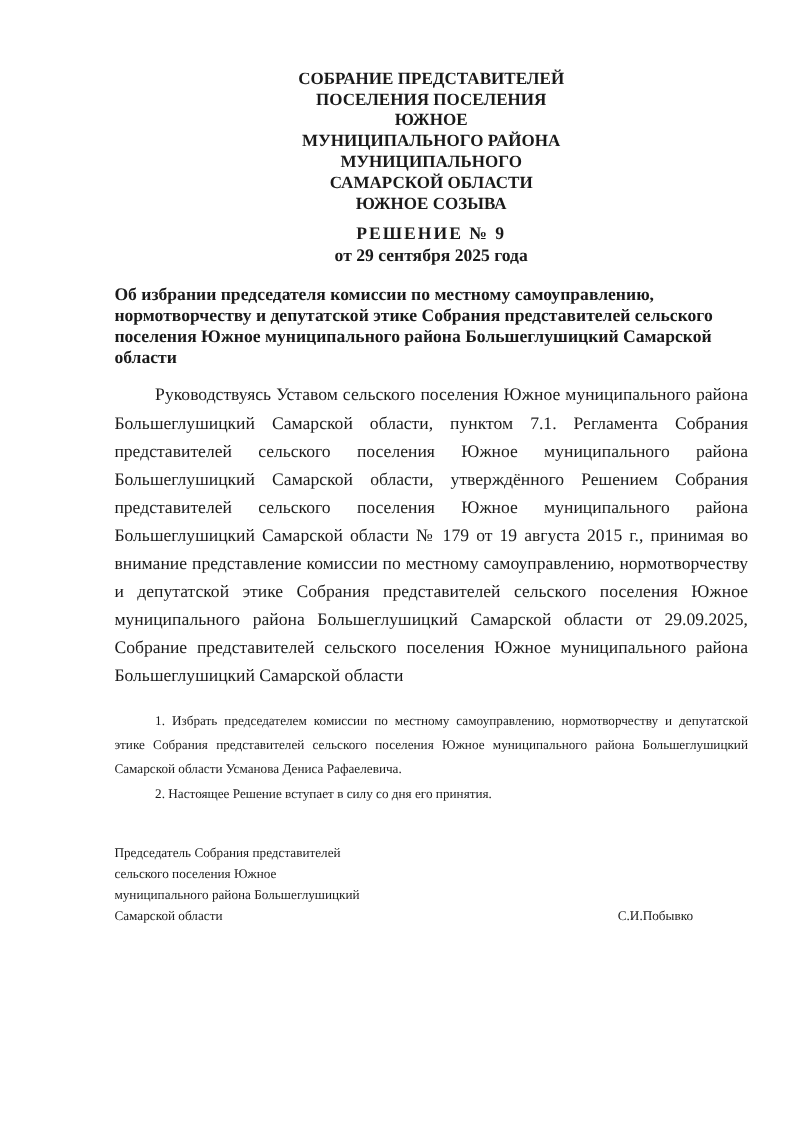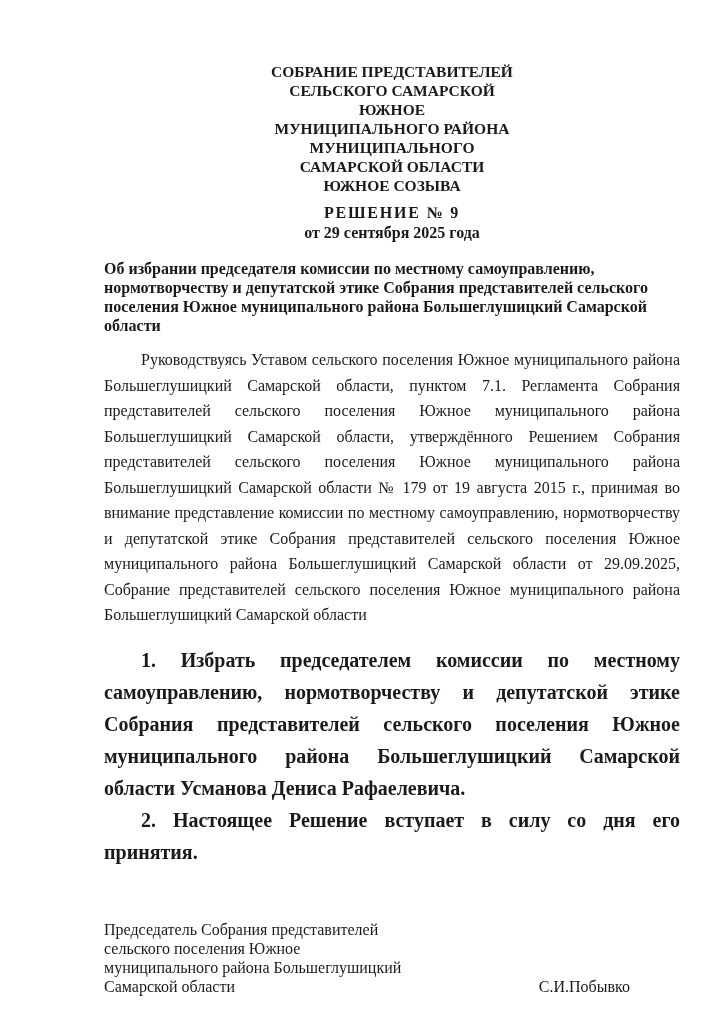--- a/index.html
+++ b/index.html
@@ -55,48 +55,47 @@
     text-indent: 37px;
   }
   .resolved {
     text-align: center;
     font-weight: bold;
     font-size: 16px;
     line-height: 25.5px;
   }
   .item {
     text-align: justify;
-    font-size: 20px;
-    line-height: 32px;
+    font-size: 12px;
+    line-height: 22px;
     text-indent: 37px;
-    font-weight: bold;
   }
   .signature {
-    margin-top: 52px;
-    font-size: 16px;
+    margin-top: 34px;
+    font-size: 12px;
     line-height: 19px;
   }
   .signature-row {
     display: flex;
     justify-content: space-between;
     align-items: baseline;
   }
   .signatory-name {
     padding-right: 50px;
     white-space: nowrap;
   }
 </style>
 </head>
 <body>
 
 <div class="page">
 
   <div class="org-header">
     <div>СОБРАНИЕ ПРЕДСТАВИТЕЛЕЙ</div>
-    <div>СЕЛЬСКОГО САМАРСКОЙ</div>
+    <div>ПОСЕЛЕНИЯ ПОСЕЛЕНИЯ</div>
     <div>ЮЖНОЕ</div>
     <div>МУНИЦИПАЛЬНОГО РАЙОНА</div>
     <div>МУНИЦИПАЛЬНОГО</div>
     <div>САМАРСКОЙ ОБЛАСТИ</div>
     <div>ЮЖНОЕ СОЗЫВА</div>
   </div>
 
   <div class="decision-head">
     <div class="decision-number">РЕШЕНИЕ № 9</div>
     <div class="decision-date">от 29 сентября 2025 года</div>

